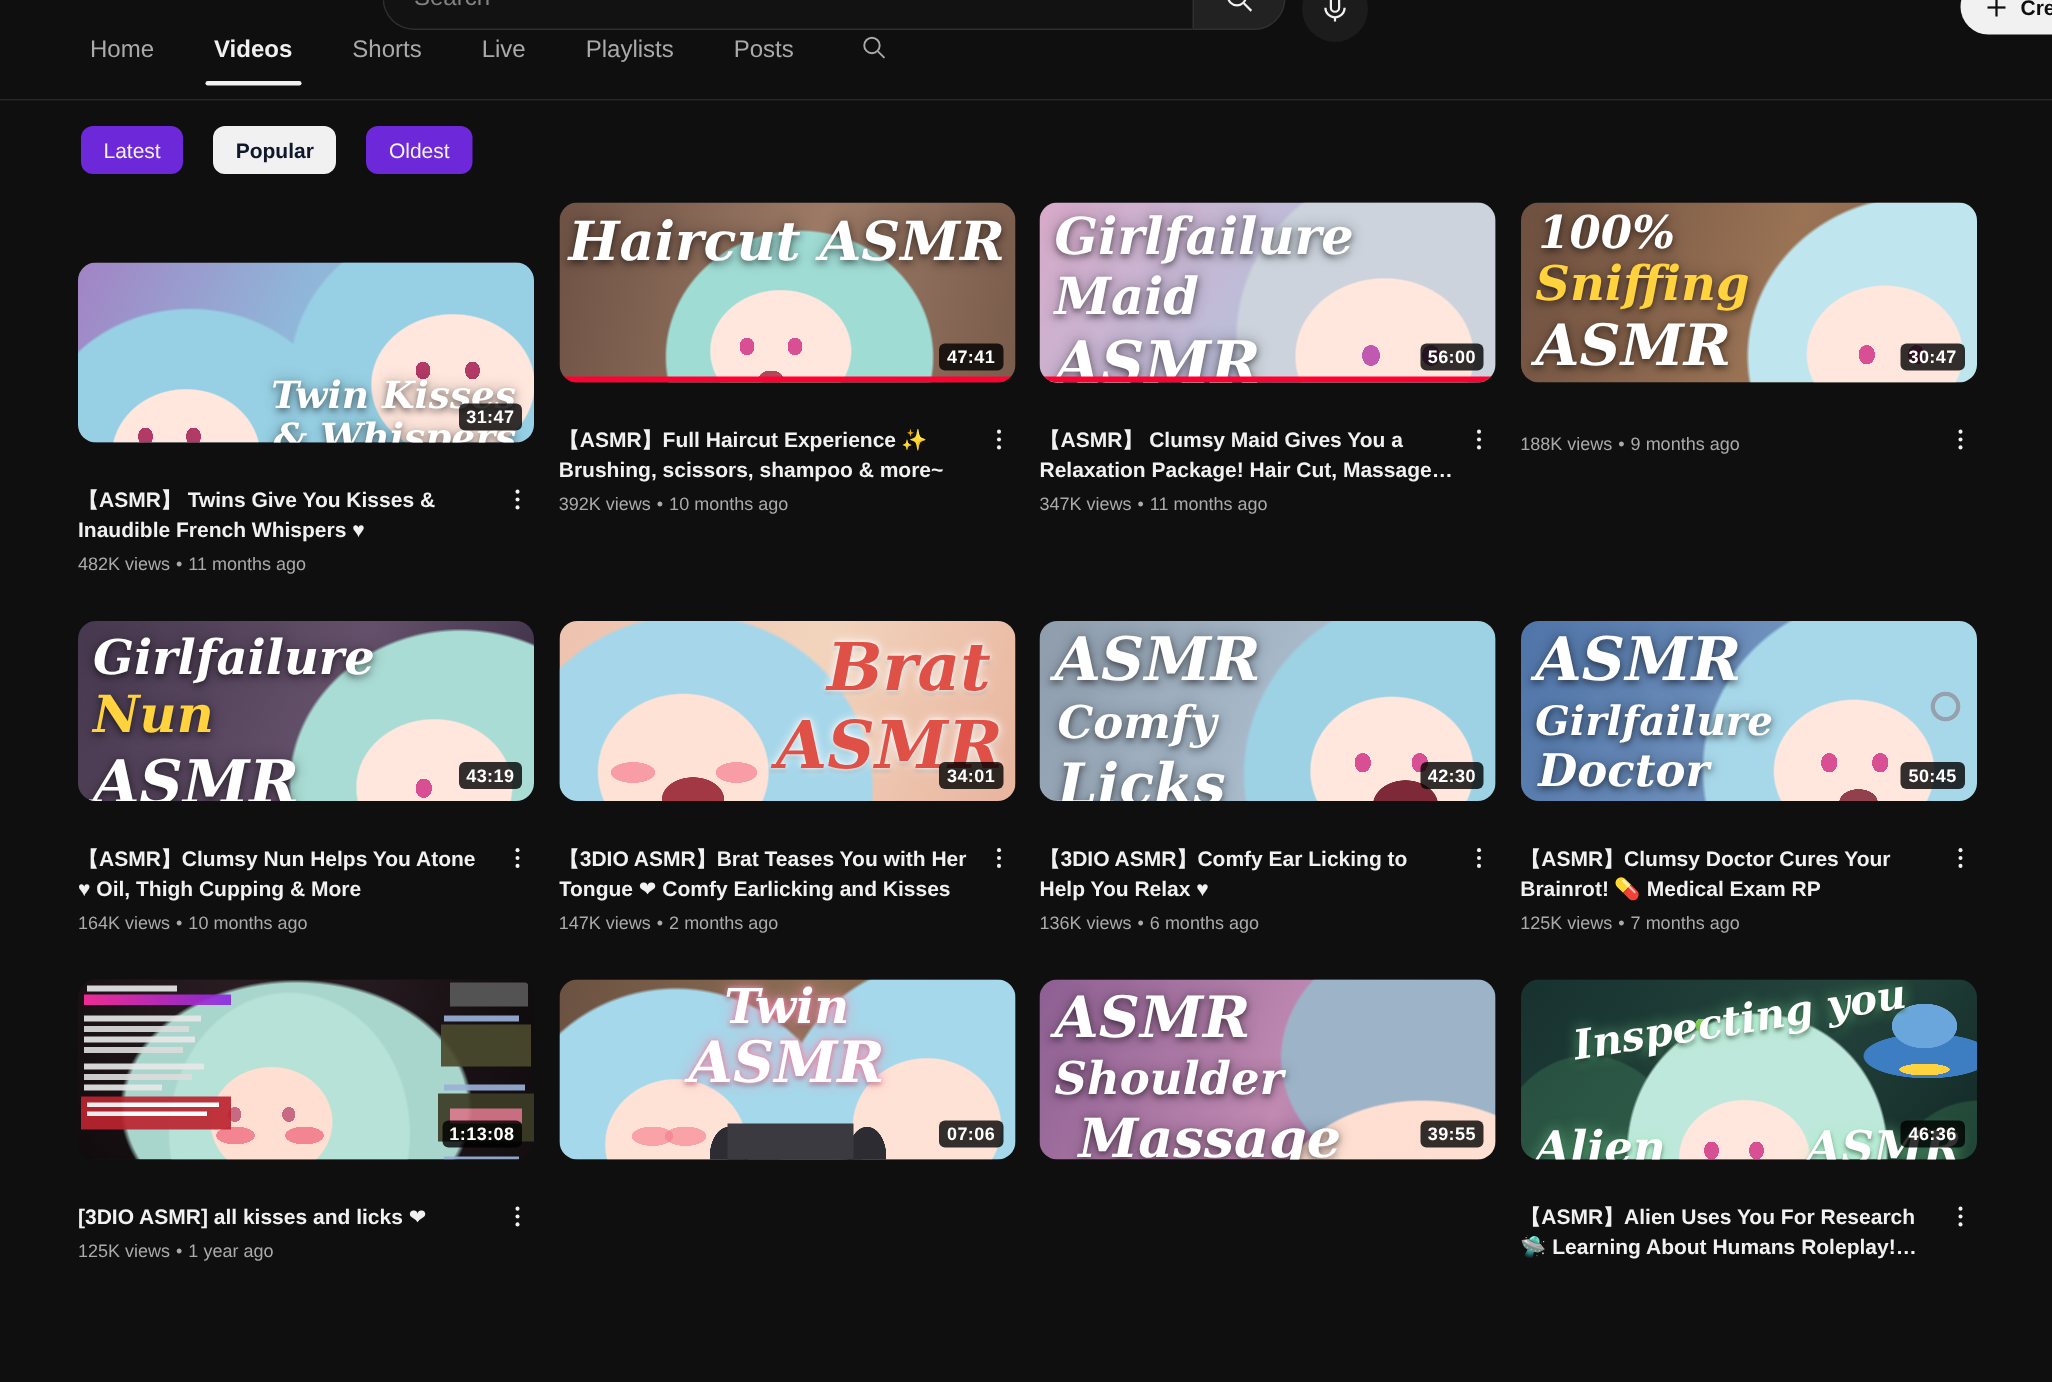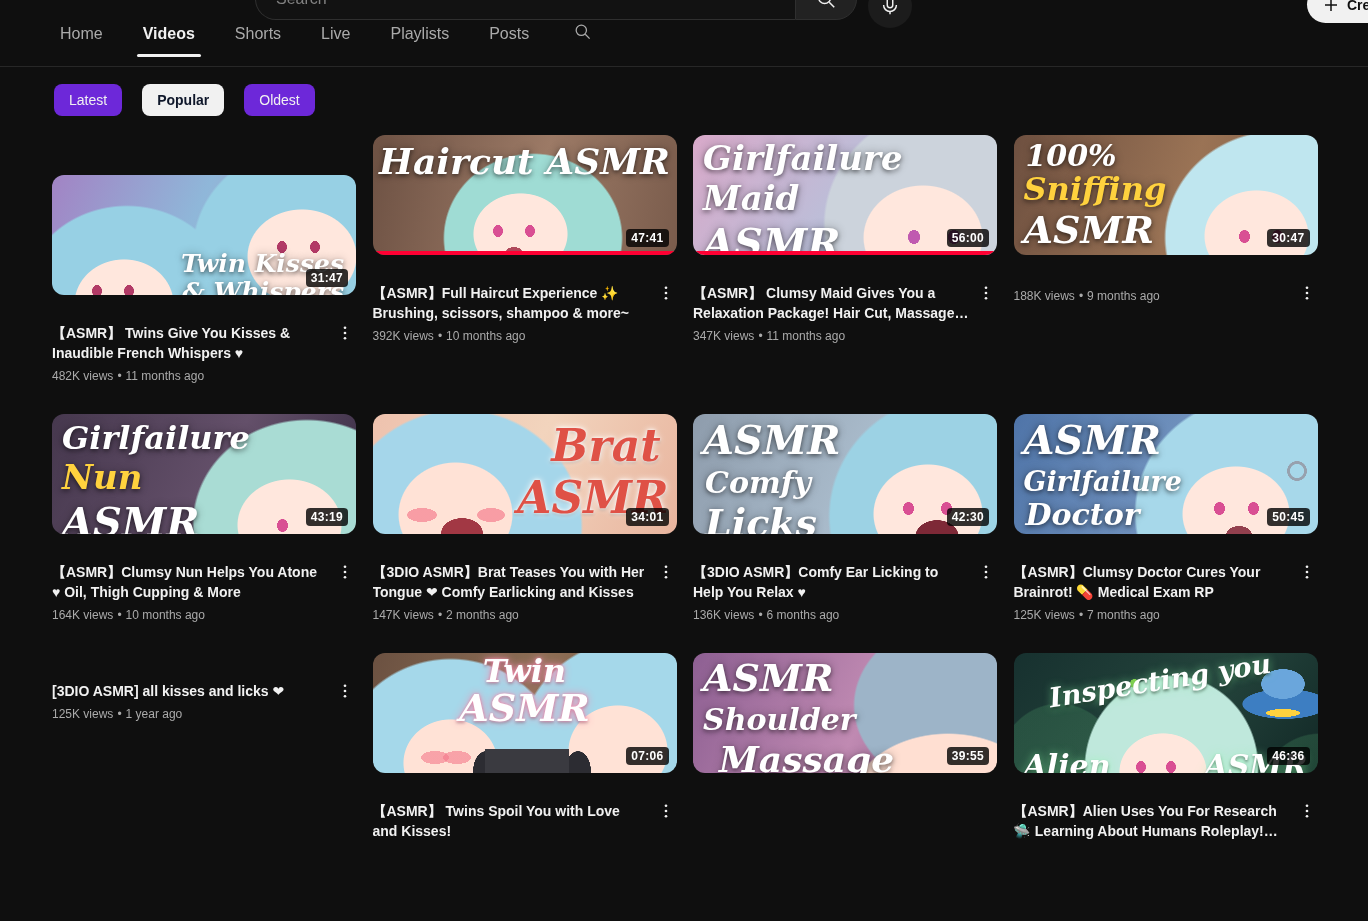--- a/index.html
+++ b/index.html
@@ -495,20 +495,25 @@
             <circle cx="12" cy="5" r="1.8"></circle>
               <circle cx="12" cy="12" r="1.8"></circle>
               <circle cx="12" cy="19" r="1.8"></circle>
           </svg>
         </span>
       </button>
     </div>
   </div>
 
   <div class="card">
+    <div class="thumb t9">
+
+      <span class="dur">1:13:08</span>
+    <div class="hud"></div>
+      </div>
     <div class="row2">
       <div class="txt">
         <h3 class="vtitle">[3DIO ASMR] all kisses and licks ❤</h3>
         <div class="meta">
           <span class="v">125K views</span>
           <span class="sep">•</span>
           <span class="a">1 year ago</span>
         </div>
       </div>
       <button class="kebab">
@@ -522,35 +527,20 @@
       </button>
     </div>
   </div>
 
   <div class="card">
     <div class="thumb t10">
       <div class="tline l0">Twin</div>
       <div class="tline l1">ASMR</div>
 
       <span class="dur">07:06</span>
-    </div>
-    <div class="row2">
-      <div class="txt">
-        <h3 class="vtitle">【ASMR】 Twins Spoil You with Love and Kisses!</h3>
-
-      </div>
-      <button class="kebab">
-        <span>
-          <svg width="18" height="18" viewBox="0 0 24 24" fill="#f1f1f1">
-            <circle cx="12" cy="5" r="1.8"></circle>
-              <circle cx="12" cy="12" r="1.8"></circle>
-              <circle cx="12" cy="19" r="1.8"></circle>
-          </svg>
-        </span>
-      </button>
     </div>
   </div>
 
   <div class="card">
     <div class="thumb t11">
       <div class="tline l0">ASMR</div>
       <div class="tline l1">Shoulder</div>
       <div class="tline l2">Massage</div>
       <span class="dur">39:55</span>
     </div>

